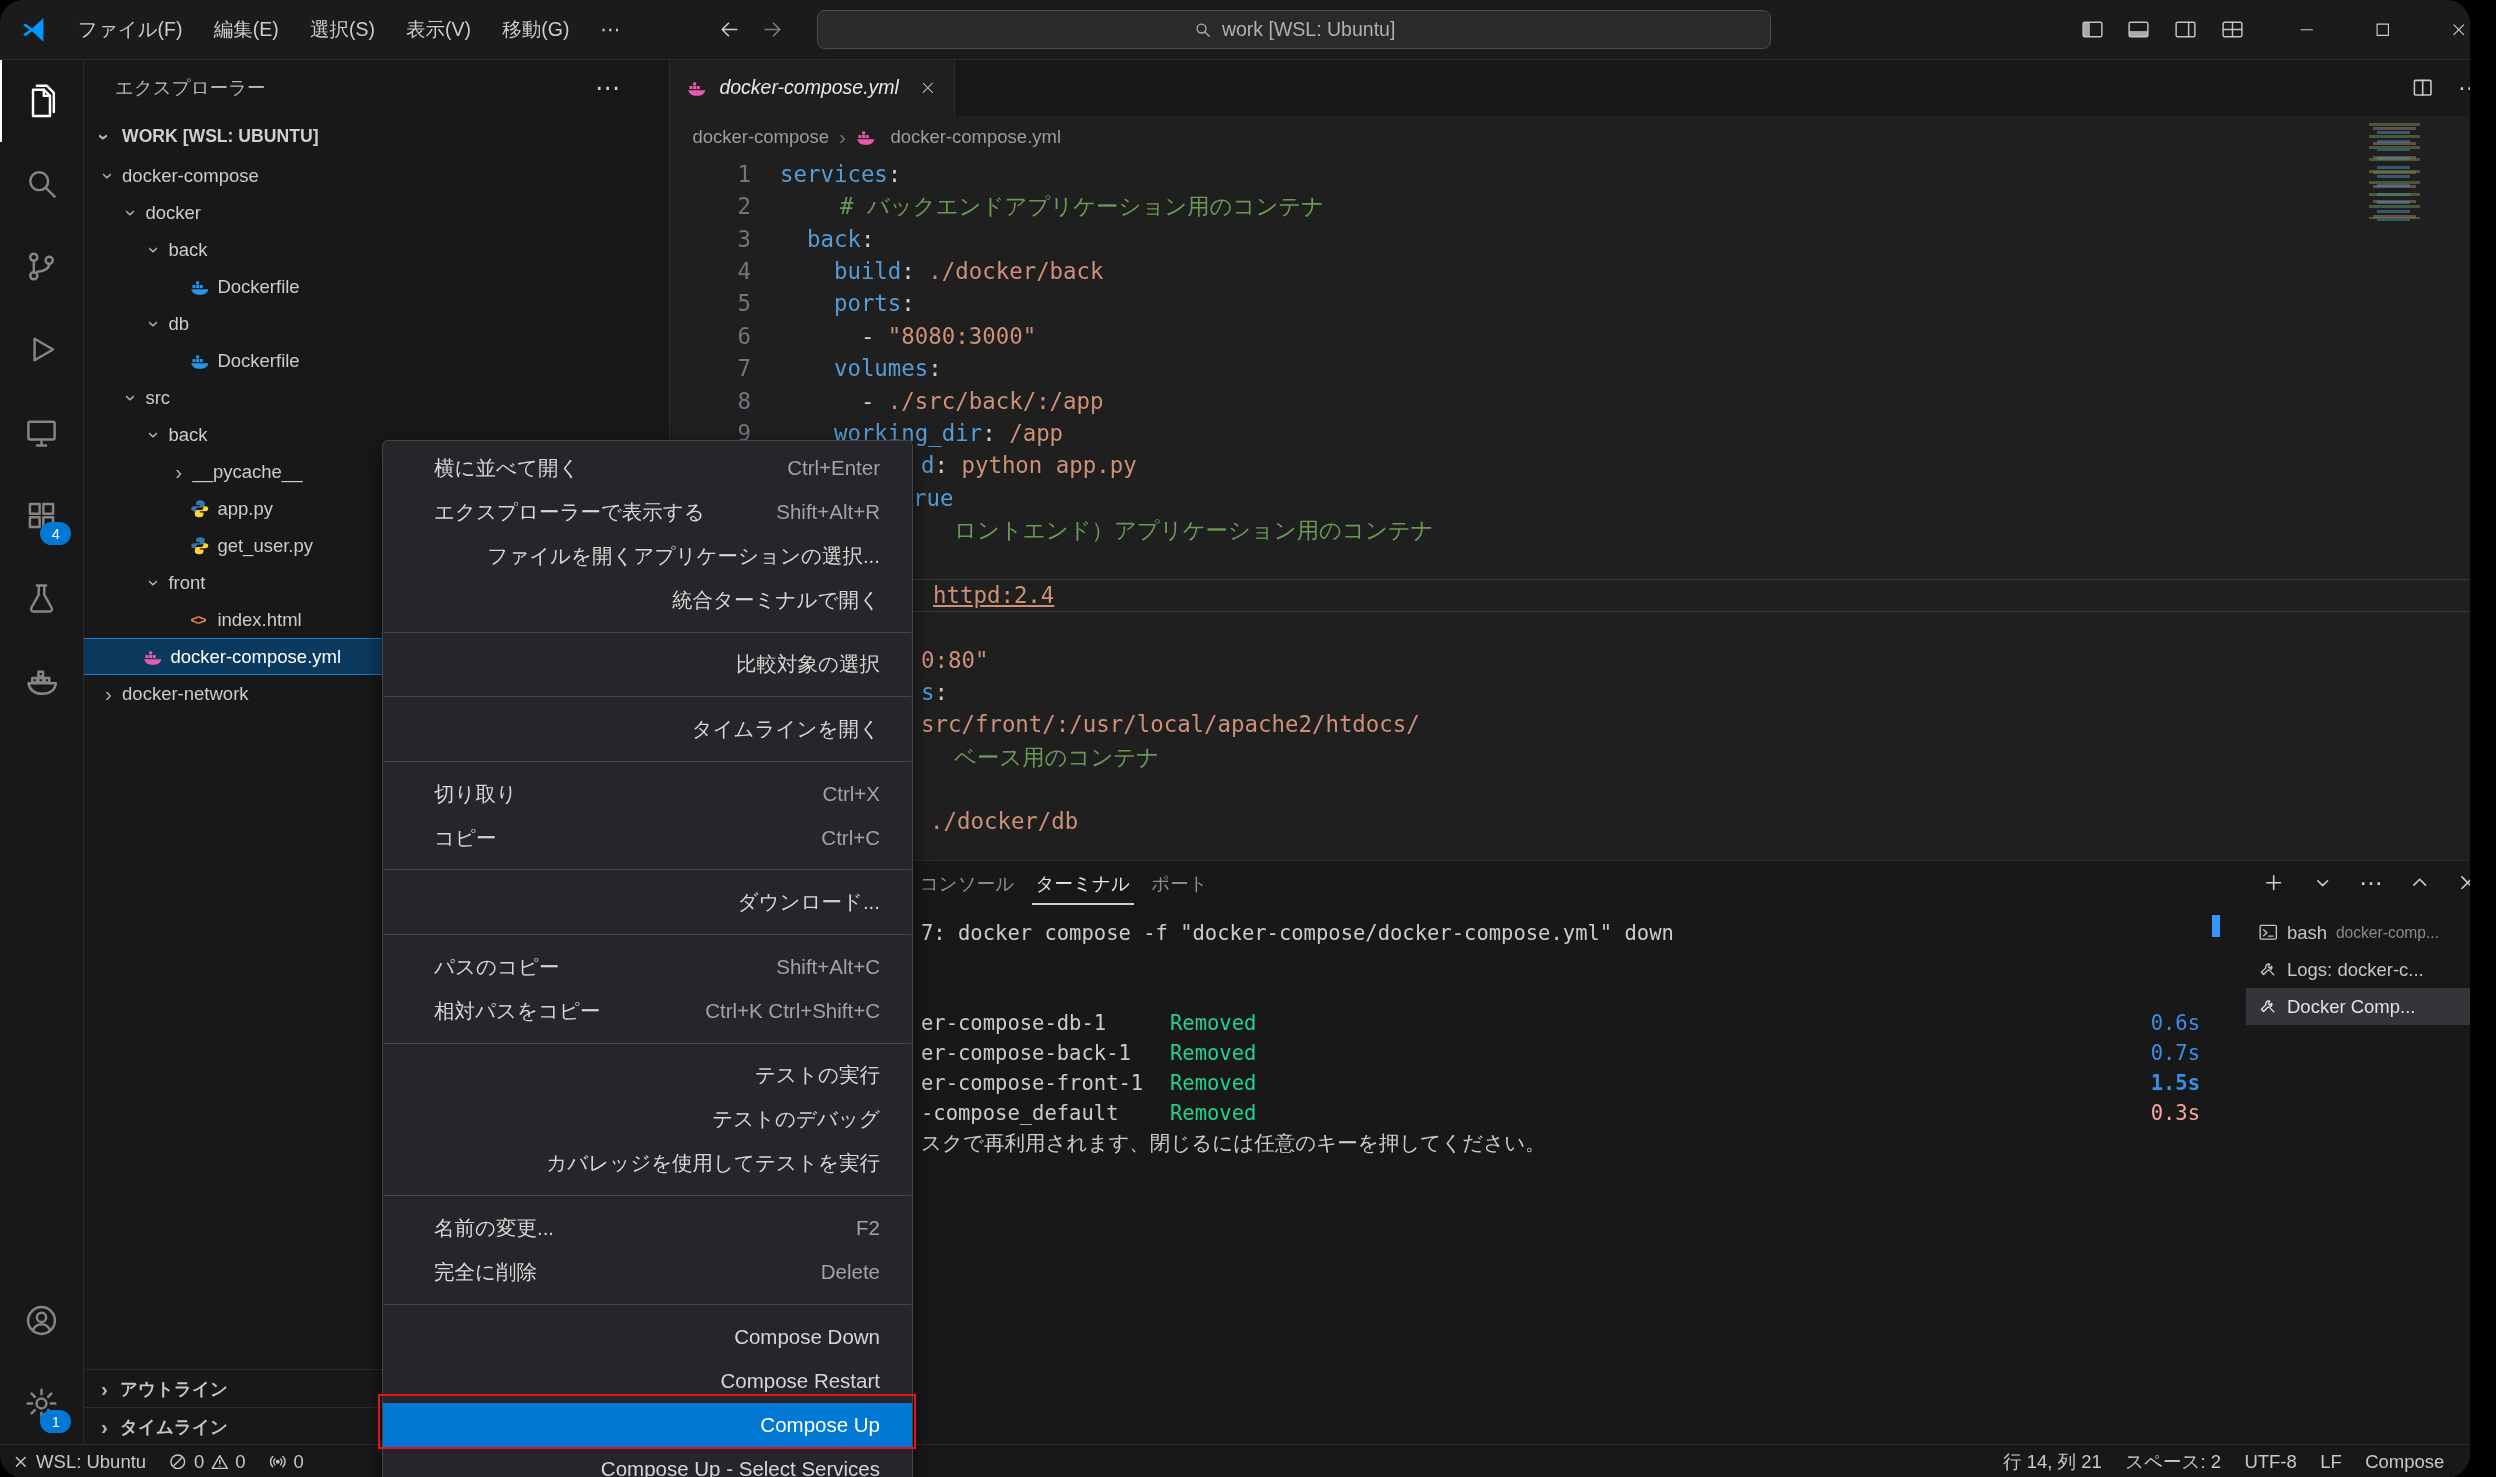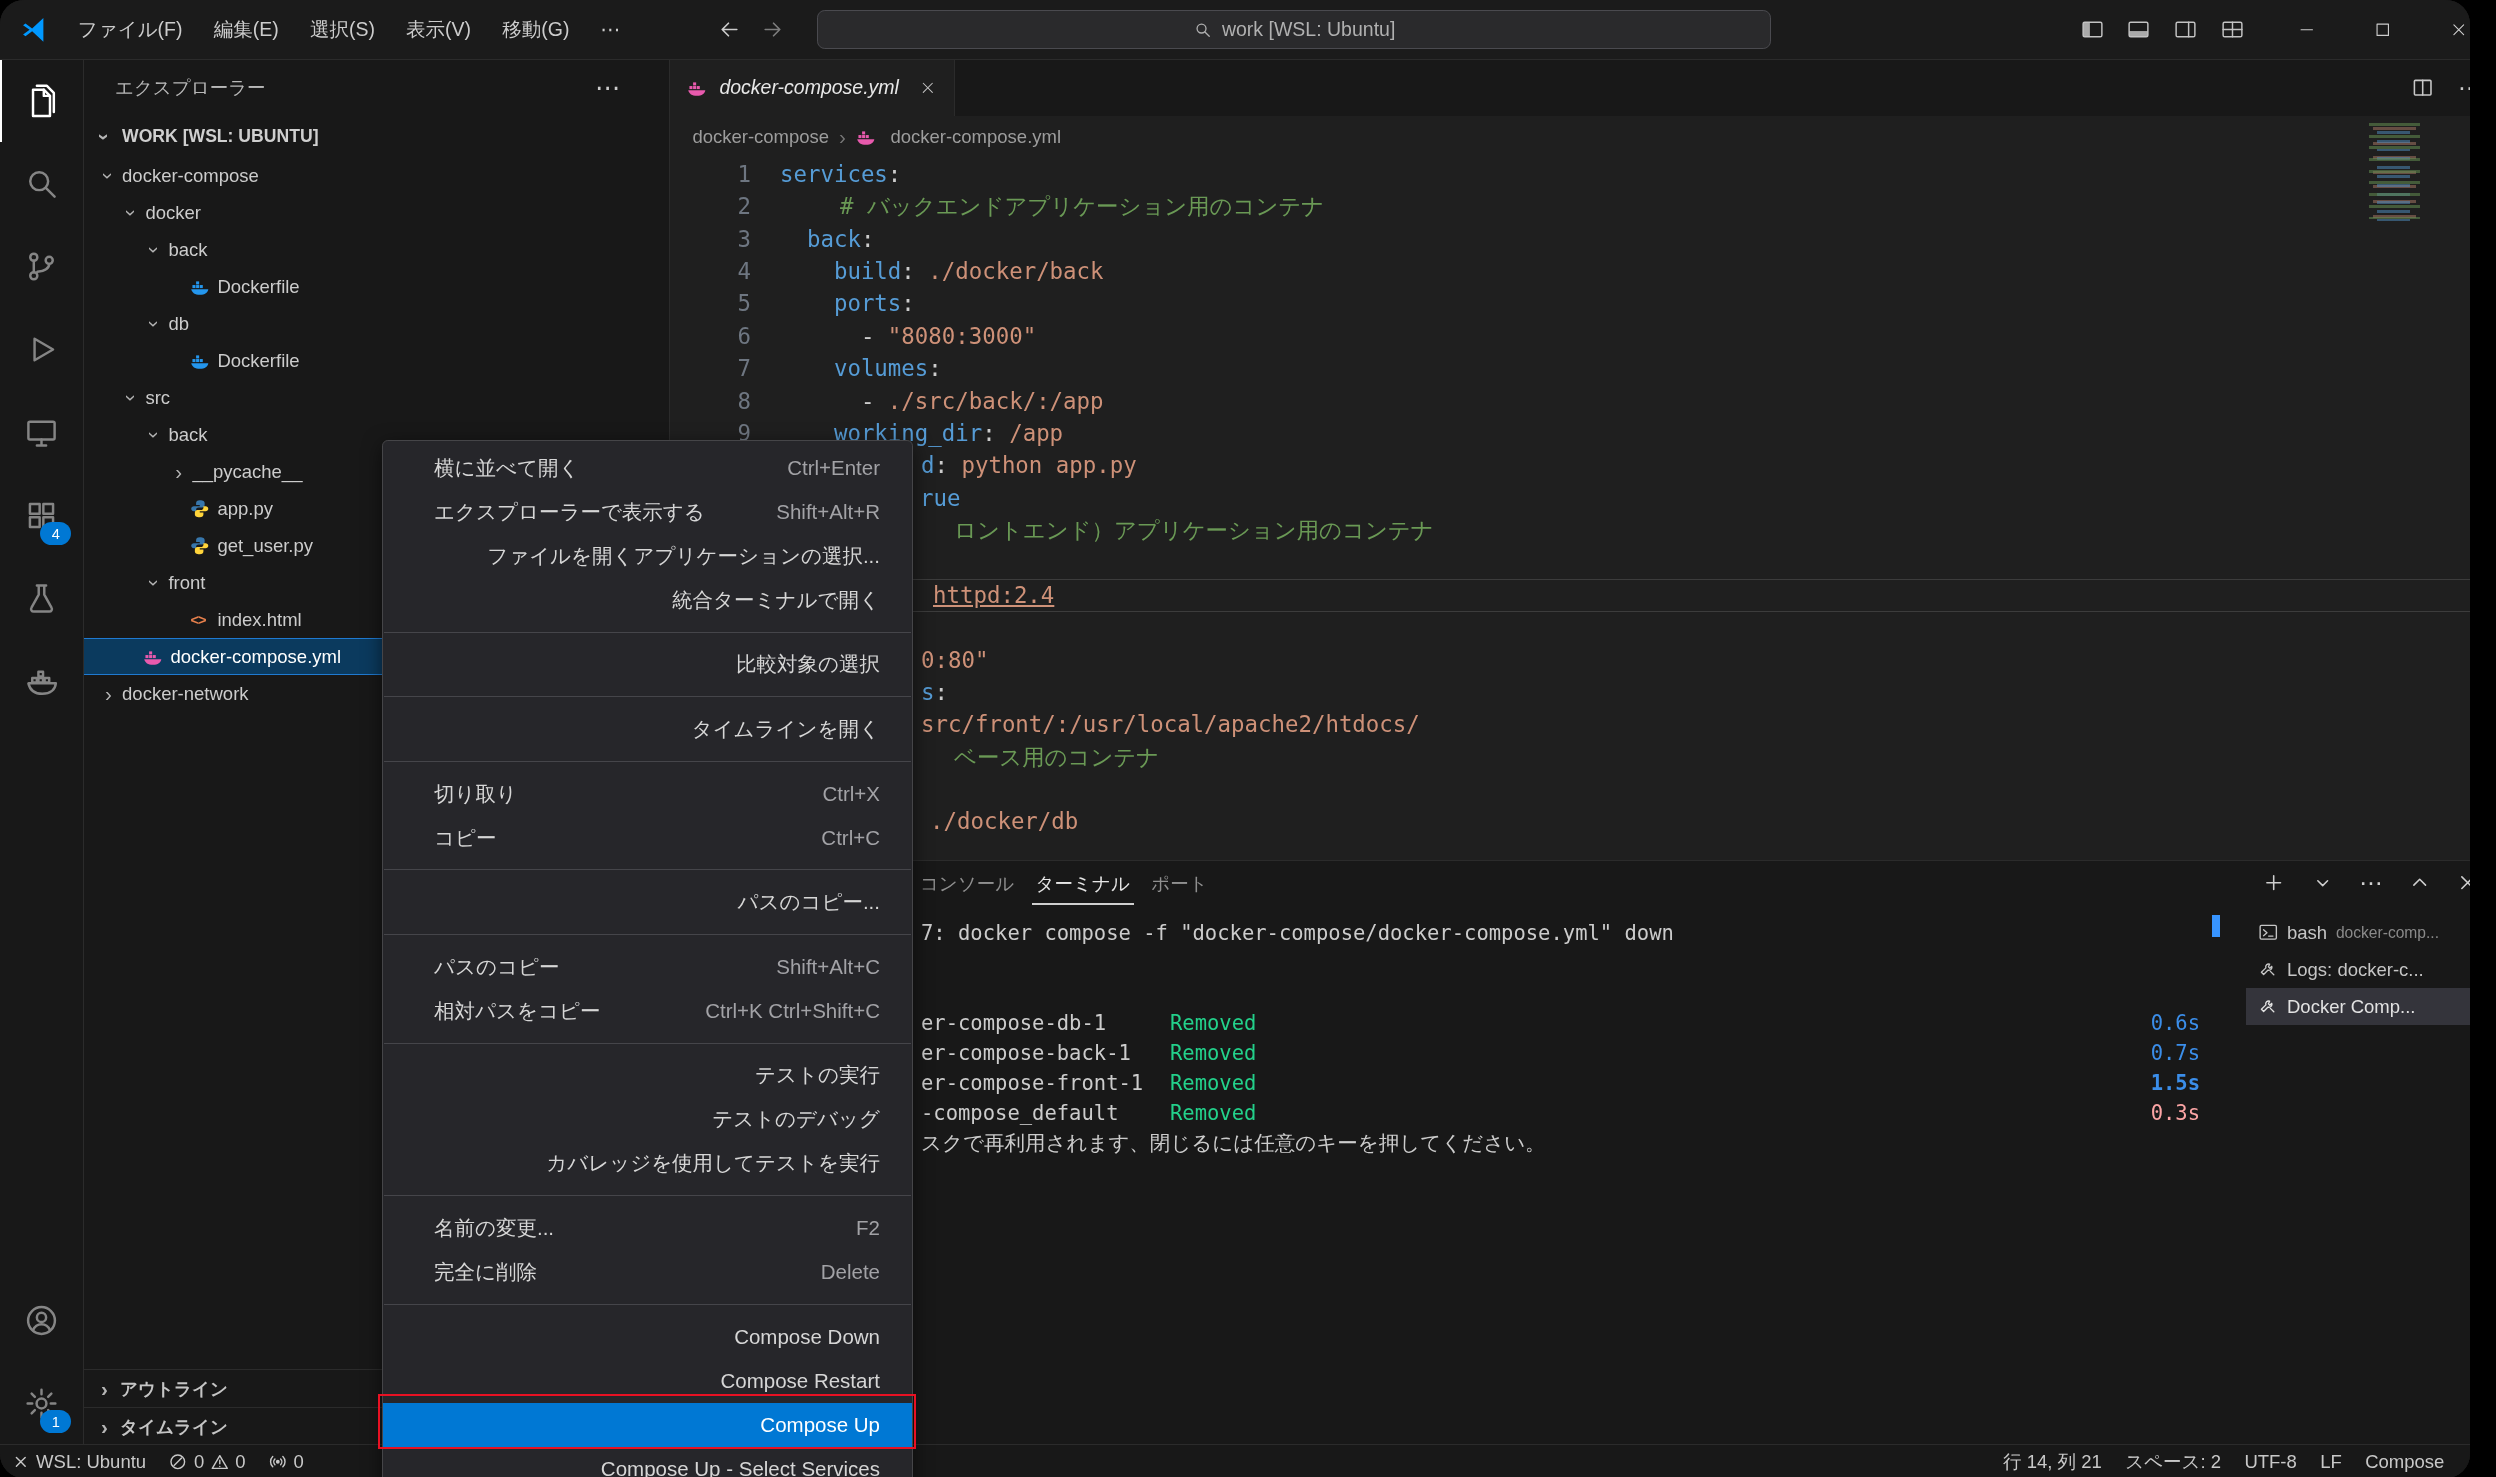--- a/index.html
+++ b/index.html
@@ -500,21 +500,21 @@
         <div class="code-row" style="top: 35px;"><span class="ln">2</span><span class="code"><span class="c-pln">  </span><span class="c-com"># バックエンドアプリケーション用のコンテナ</span></span></div>
         <div class="code-row" style="top: 68px;"><span class="ln">3</span><span class="code"><span class="c-pln">  </span><span class="c-key">back</span><span class="c-pln">:</span></span></div>
         <div class="code-row" style="top: 100px;"><span class="ln">4</span><span class="code"><span class="c-pln">    </span><span class="c-key">build</span><span class="c-pln">:</span><span class="c-str"> ./docker/back</span></span></div>
         <div class="code-row" style="top: 132px;"><span class="ln">5</span><span class="code"><span class="c-pln">    </span><span class="c-key">ports</span><span class="c-pln">:</span></span></div>
         <div class="code-row" style="top: 165px;"><span class="ln">6</span><span class="code"><span class="c-pln">      - </span><span class="c-str">"8080:3000"</span></span></div>
         <div class="code-row" style="top: 197px;"><span class="ln">7</span><span class="code"><span class="c-pln">    </span><span class="c-key">volumes</span><span class="c-pln">:</span></span></div>
         <div class="code-row" style="top: 230px;"><span class="ln">8</span><span class="code"><span class="c-pln">      - </span><span class="c-str">./src/back/:/app</span></span></div>
         <div class="code-row" style="top: 262px;"><span class="ln">9</span><span class="code"><span class="c-pln">    </span><span class="c-key">working_dir</span><span class="c-pln">:</span><span class="c-str"> /app</span></span></div>
         <div class="cur-line" style="top: 424px;"></div>
         <div class="code-frag" style="top: 294px; left: 252px;"><span class="c-key">d</span><span class="c-pln">:</span><span class="c-str"> python app.py</span></div>
-        <div class="code-frag" style="top: 327px; left: 251px;"><span class="c-kw">rue</span></div>
+        <div class="code-frag" style="top: 327px; left: 244px;"><span class="c-kw">rue</span></div>
         <div class="code-frag" style="top: 359px; left: 252px;"><span class="c-com">ロントエンド）アプリケーション用のコンテナ</span></div>
         <div class="code-frag" style="top: 424px; left: 264px;"><span class="c-str-u">httpd:2.4</span></div>
         <div class="code-frag" style="top: 489px; left: 252px;"><span class="c-str">0:80"</span></div>
         <div class="code-frag" style="top: 521px; left: 252px;"><span class="c-key">s</span><span class="c-pln">:</span></div>
         <div class="code-frag" style="top: 553px; left: 252px;"><span class="c-str">src/front/:/usr/local/apache2/htdocs/</span></div>
         <div class="code-frag" style="top: 586px; left: 252px;"><span class="c-com">ベース用のコンテナ</span></div>
         <div class="code-frag" style="top: 650px; left: 261px;"><span class="c-str">./docker/db</span></div>
       </div>
     <div class="minimap"></div>
     <div class="scroll-marker"></div>
@@ -693,21 +693,21 @@
       <div class="cm-item">
         <span class="cm-label">切り取り</span>
         <span class="cm-key">Ctrl+X</span>
       </div>
       <div class="cm-item">
         <span class="cm-label">コピー</span>
         <span class="cm-key">Ctrl+C</span>
       </div>
       <div class="menu-sep"></div>
       <div class="cm-item">
-        <span class="cm-label">パスのコピー...</span>
+        <span class="cm-label">ダウンロード...</span>
       </div>
       <div class="menu-sep"></div>
       <div class="cm-item">
         <span class="cm-label">パスのコピー</span>
         <span class="cm-key">Shift+Alt+C</span>
       </div>
       <div class="cm-item">
         <span class="cm-label">相対パスをコピー</span>
         <span class="cm-key">Ctrl+K Ctrl+Shift+C</span>
       </div>

